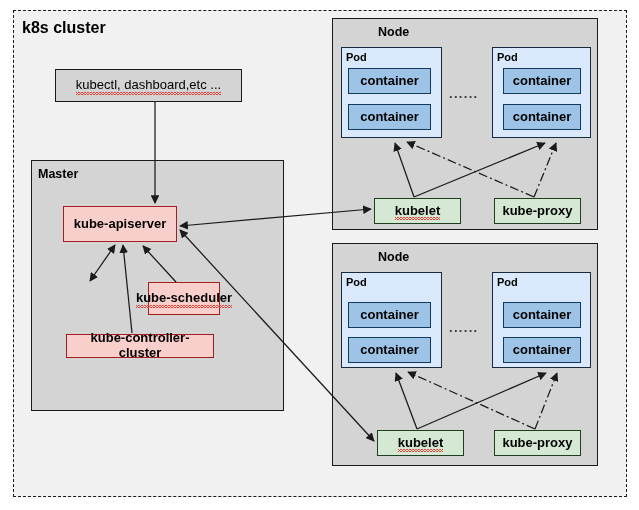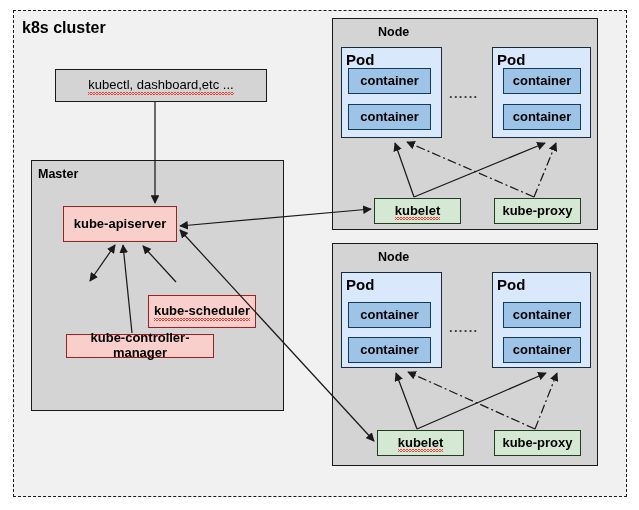--- a/index.html
+++ b/index.html
@@ -49,21 +49,21 @@
   #node2-title { left: 378px; top: 250px; font-size: 12.5px; }
 
   
   .pod {
     background: #dae8fc;
     border: 1.3px solid #1a2a3a;
   }
   .pod-title {
     position: absolute;
     font-weight: bold;
-    font-size: 15px;
+    font-size: 11px;
     color: #000;
   }
 
   
   .nbox {
     display: flex;
     align-items: center;
     justify-content: center;
     text-align: center;
     font-size: 13px;
@@ -118,39 +118,39 @@
   #kube-scheduler-box > span { white-space: nowrap; }
 </style>
 </head>
 <body>
 
 <div id="canvas">
 
   <div class="abs" id="cluster-box"></div>
   <div class="group-title" id="cluster-title">k8s cluster</div>
 
-  <div class="abs nbox plain grey" id="client-box" style="left:55px; top:69px; width:212px; height:33px; font-size:13px;">
+  <div class="abs nbox plain grey" id="client-box" style="left:55px; top:69px; width:187px; height:33px; font-size:13px;">
     <span class="sq">kubectl, dashboard,etc ...</span>
   </div>
 
   <div class="abs panel" id="master-box"></div>
   <div class="group-title" id="master-title">Master</div>
 
   <div class="abs nbox pink" id="kube-apiserver-box" style="left:63px; top:206px; width:114px; height:36px;">
     <span>kube-apiserver</span>
   </div>
 
 
-  <div class="abs nbox pink" id="kube-scheduler-box" style="left:148px; top:295px; width:108px; height:33px;">
+  <div class="abs nbox pink" id="kube-scheduler-box" style="left:148px; top:282px; width:72px; height:33px;">
     <span class="sq">kube-scheduler</span>
   </div>
 
   <div class="abs nbox pink" id="kube-controller-manager-box" style="left:66px; top:334px; width:148px; height:24px; flex-direction:column;">
     <span>kube-controller-</span>
-    <span>manager</span>
+    <span>cluster</span>
   </div>
 
   <div class="abs panel" id="node1-box"></div>
   <div class="group-title" id="node1-title">Node</div>
 
   <div class="abs pod" style="left:341px; top:47px; width:101px; height:91px;"></div>
   <div class="pod-title" style="left:346px; top:51px;">Pod</div>
   <div class="abs nbox blue" style="left:348px; top:68px; width:83px; height:26px;">
     <span>container</span>
   </div>

